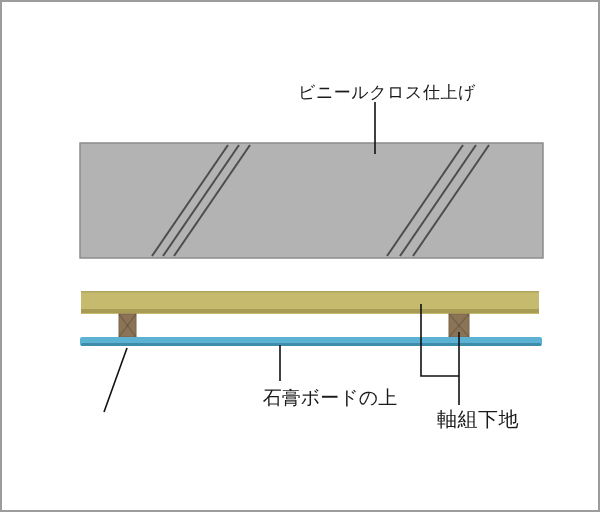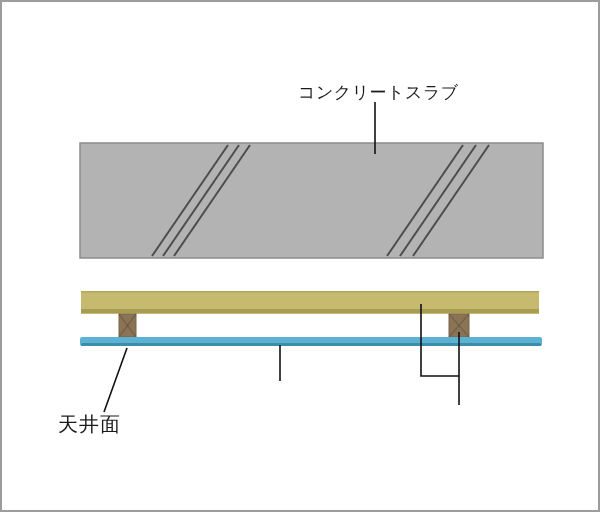--- a/index.html
+++ b/index.html
@@ -98,21 +98,22 @@
 
     <g stroke-width="1.6" fill="none" stroke="#111111">
       <line x1="373" y1="100" x2="373" y2="152"></line>
       <line x1="278" y1="343" x2="278" y2="379"></line>
       <line x1="125" y1="346" x2="102" y2="410"></line>
       <polyline points="419,302 419,374 457,374"></polyline>
       <line x1="457" y1="330" x2="457" y2="403"></line>
     </g>
   </svg>
 
-  <div class="label label-slab">コンクリートスラブ</div>
+  <div class="label label-slab">ビニールクロス仕上げ</div>
 
-  <div class="label label-ceiling">天井面</div>
 
   <div class="label label-gypsum">
+    <div>石膏ボードの上</div>
   </div>
 
+  <div class="label label-frame">軸組下地</div>
 
 </div>
 
 </body></html>

